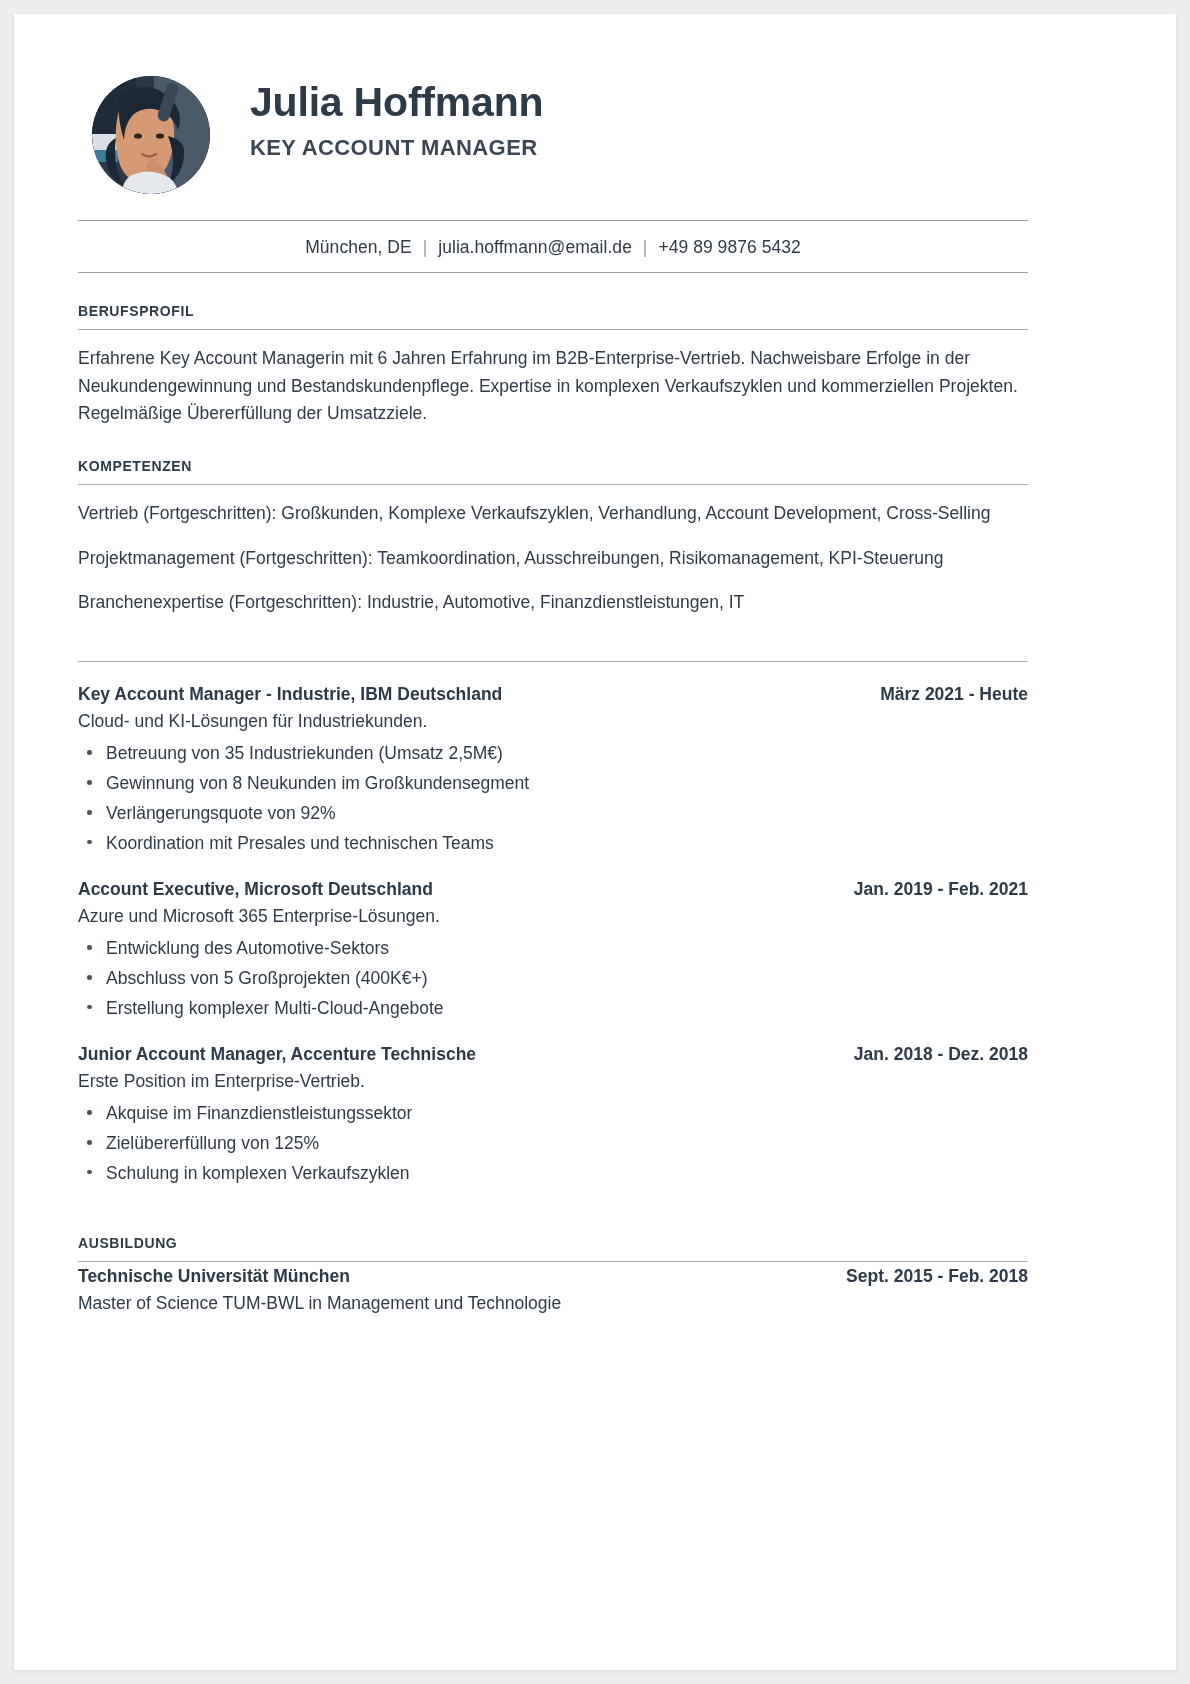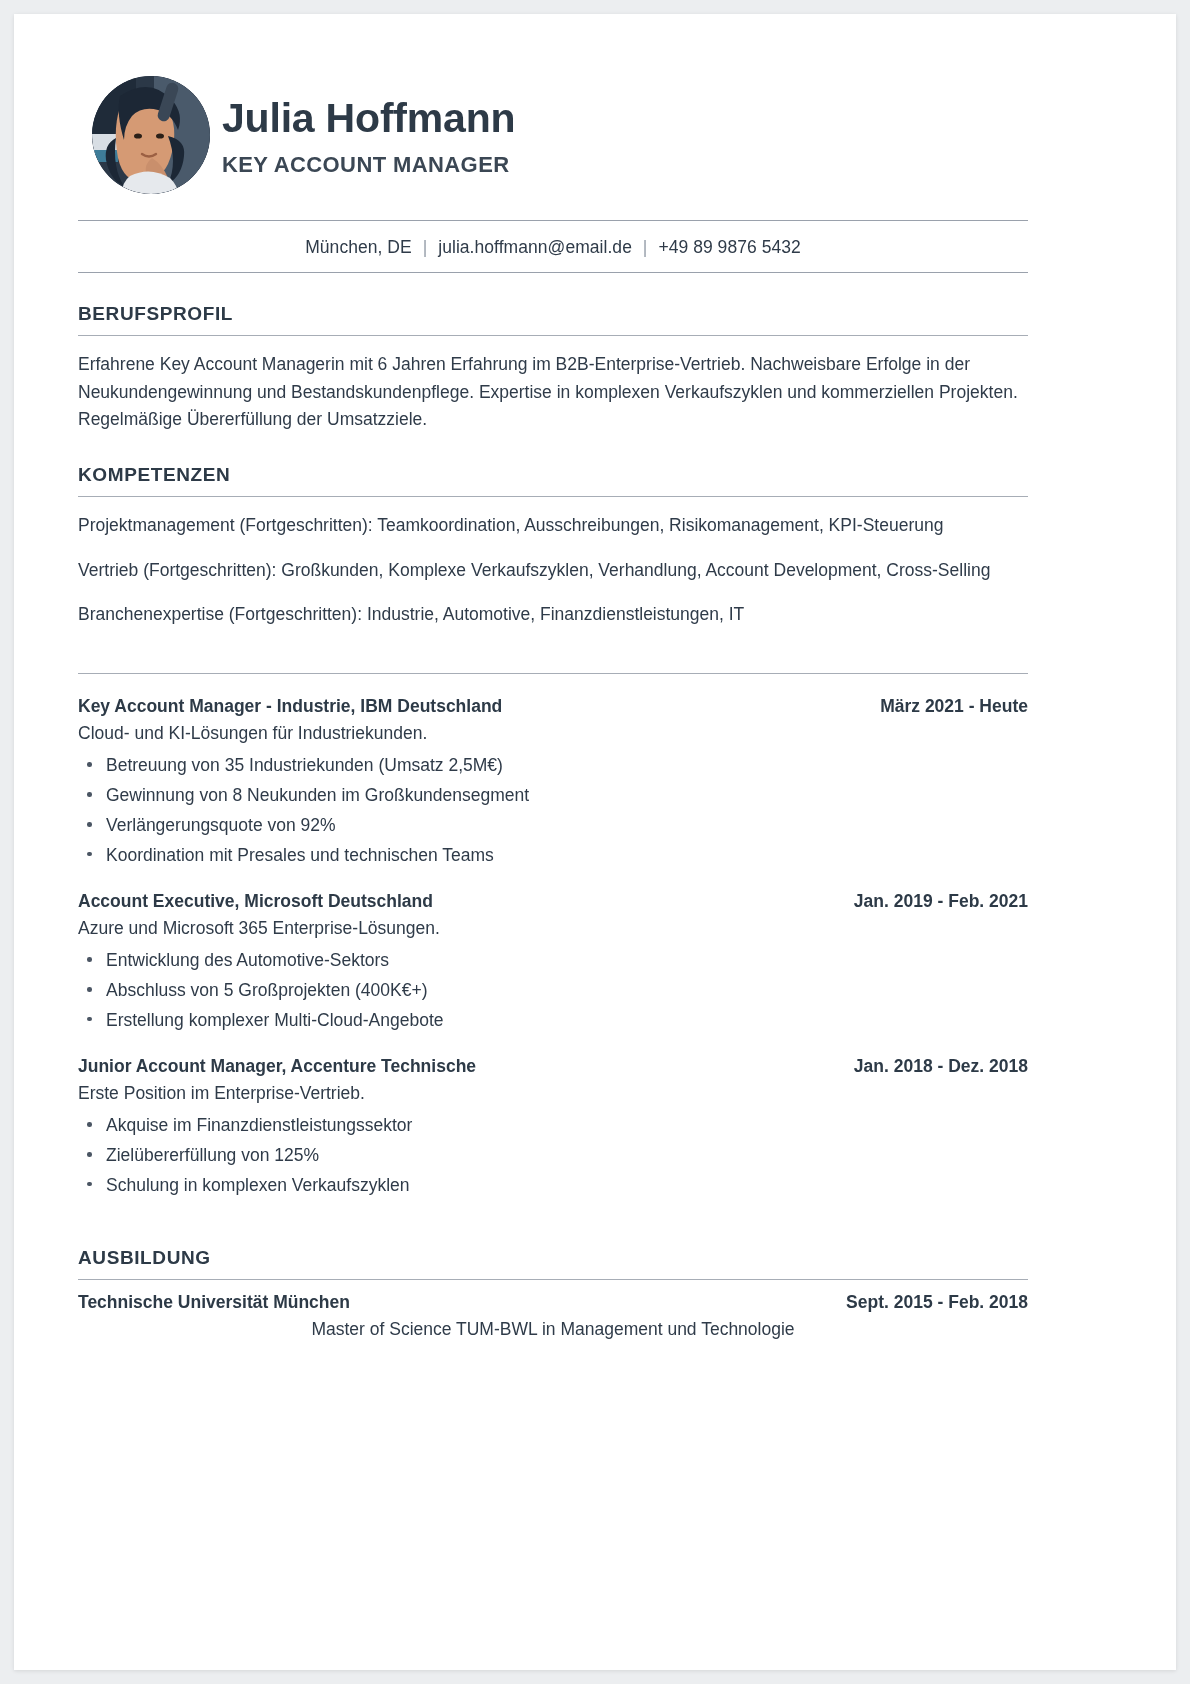--- a/index.html
+++ b/index.html
@@ -27,22 +27,22 @@
   .content {
     position: absolute;
     left: 64px;
     top: 62px;
     width: 950px;
   }
 
   
   .header {
     display: flex;
-    align-items: center;
-    gap: 12px;
+    align-items: flex-start;
+    gap: 40px;
     padding-left: 14px;
   }
   .avatar {
     width: 118px;
     height: 118px;
     border-radius: 50%;
     overflow: hidden;
     flex: 0 0 118px;
     position: relative;
     background: #243041;
@@ -83,21 +83,21 @@
   .contact .sep {
     color: #98a0ab;
     padding: 0 6px;
     font-weight: 300;
   }
   .rule-contact { margin-bottom: 0; }
 
   
   .section { margin-top: 30px; }
   .section-title {
-    font-size: 19px;
+    font-size: 14px;
     font-weight: bold;
     color: #2d3a47;
     letter-spacing: 0.6px;
     margin: 1px 0 10px 0;
   }
   .section-rule {
     height: 0;
     border-top: 1.4px solid #a7adb6;
   }
 
@@ -165,21 +165,21 @@
     width: 4.5px;
     height: 4.5px;
     border-radius: 50%;
     background: #4a5563;
   }
 
   .section-exp { margin-top: 44px; }
   .section-edu { margin-top: 48px; }
 
   
-  .edu { margin-top: 12px; text-align: center; }
+  .edu { margin-top: 4px; }
   .edu-head {
     display: flex;
     justify-content: space-between;
     align-items: baseline;
     gap: 20px;
   }
   .edu-school {
     font-size: 17.5px;
     font-weight: bold;
     color: #2d3a47;
@@ -251,22 +251,22 @@
     <div class="section">
       <div class="section-title">BERUFSPROFIL</div>
       <div class="section-rule"></div>
       <p class="para">Erfahrene Key Account Managerin mit 6 Jahren Erfahrung im B2B-Enterprise-Vertrieb. Nachweisbare Erfolge in der Neukundengewinnung und Bestandskundenpflege. Expertise in komplexen Verkaufszyklen und kommerziellen Projekten. Regelmäßige Übererfüllung der Umsatzziele.</p>
     </div>
 
     <div class="section">
       <div class="section-title">KOMPETENZEN</div>
       <div class="section-rule"></div>
       <div class="skills-wrap">
+        <p class="skill-line">Vertrieb (Fortgeschritten): Großkunden, Komplexe Verkaufszyklen, Verhandlung, Account Development, Cross-Selling</p>
         <p class="skill-line">Projektmanagement (Fortgeschritten): Teamkoordination, Ausschreibungen, Risikomanagement, KPI-Steuerung</p>
-        <p class="skill-line">Vertrieb (Fortgeschritten): Großkunden, Komplexe Verkaufszyklen, Verhandlung, Account Development, Cross-Selling</p>
         <p class="skill-line">Branchenexpertise (Fortgeschritten): Industrie, Automotive, Finanzdienstleistungen, IT</p>
       </div>
     </div>
 
     <div class="section section-exp">
       <div class="section-rule"></div>
 
       <div class="job">
         <div class="job-head">
           <div class="job-title">Key Account Manager - Industrie, IBM Deutschland</div>

